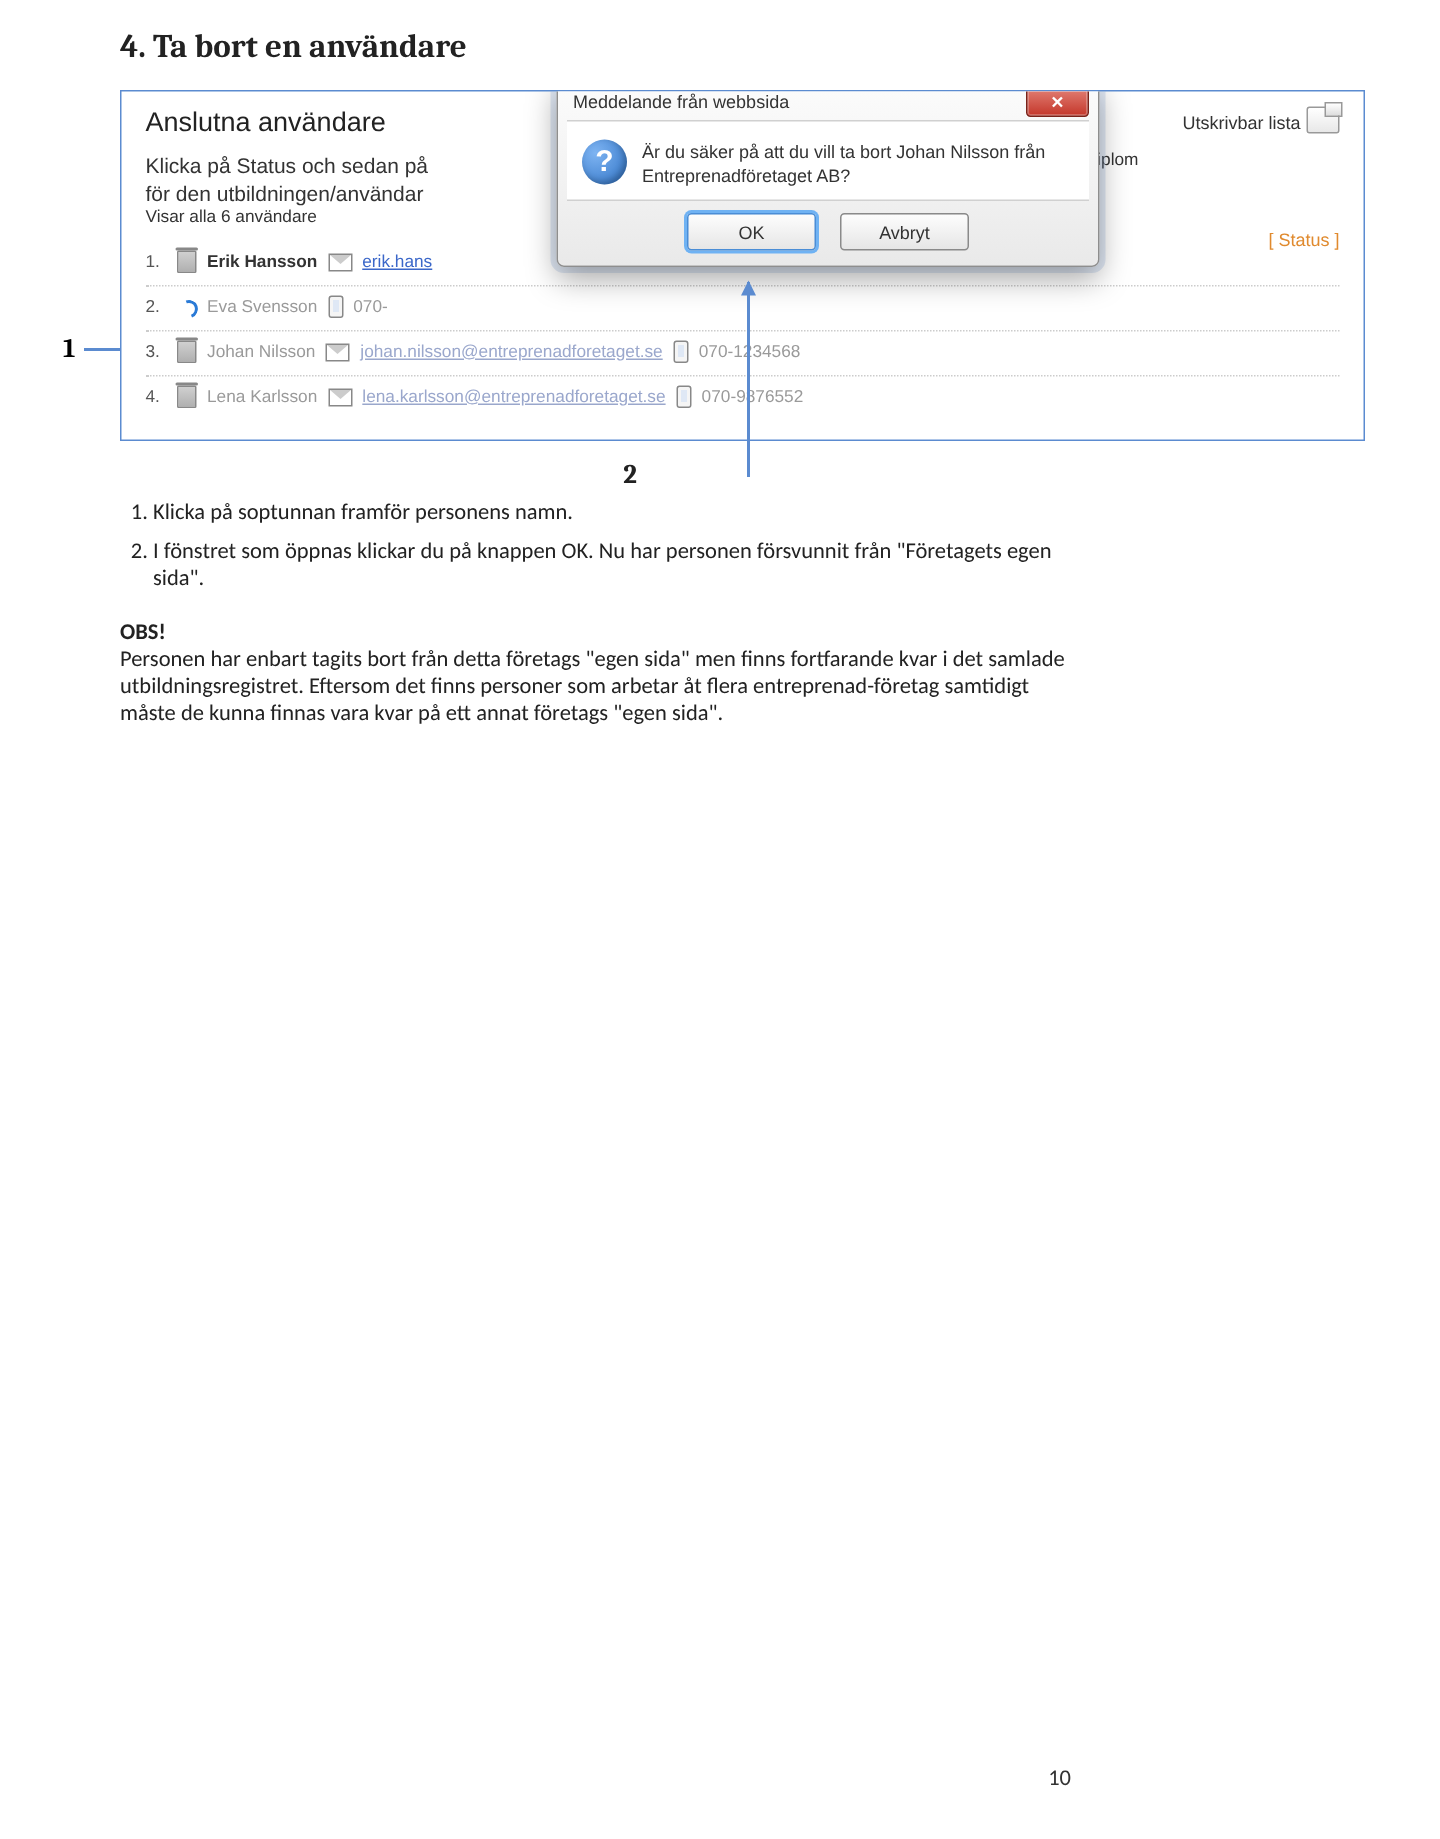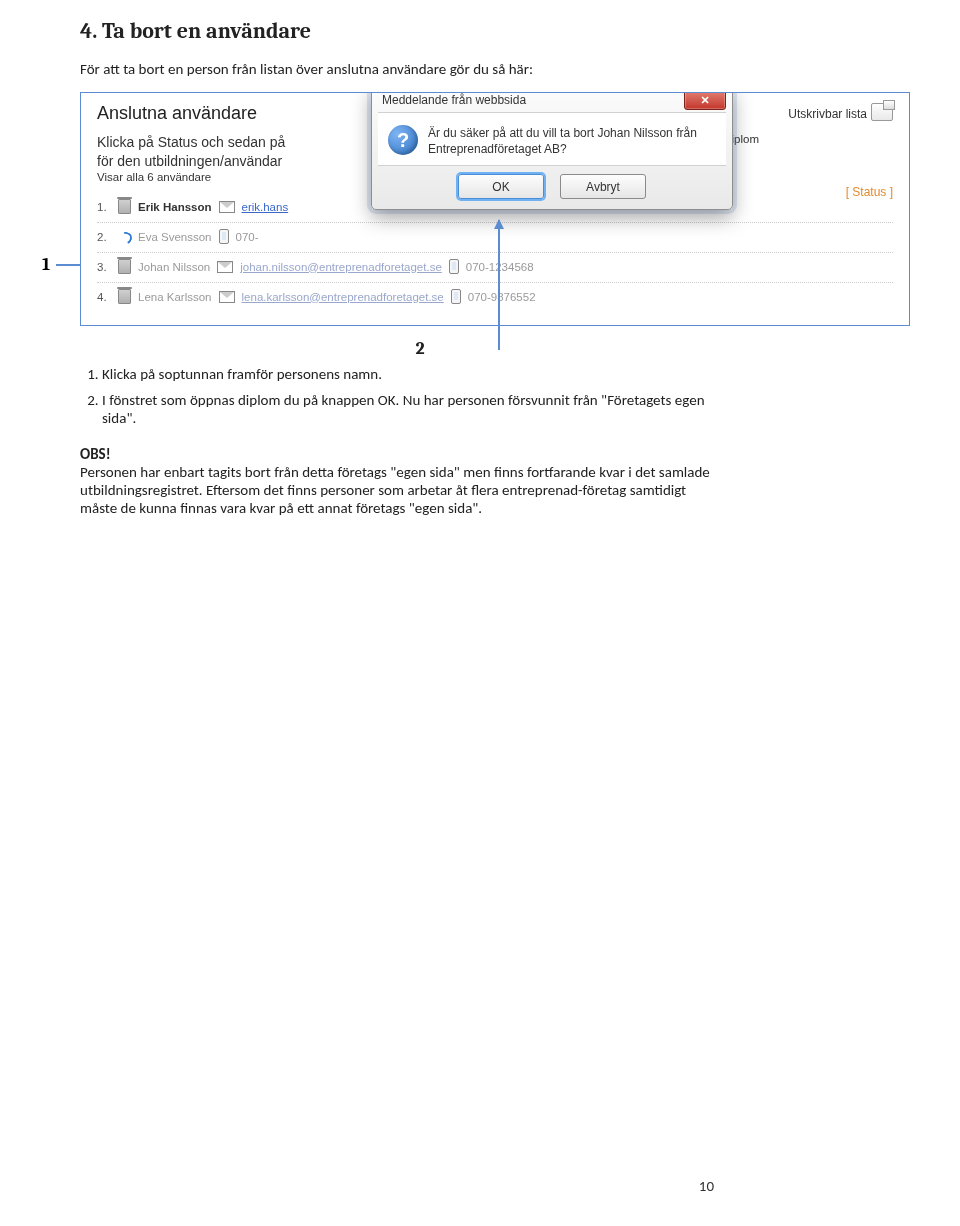--- a/index.html
+++ b/index.html
@@ -268,21 +268,20 @@
     font-size: 15px;
     color:#333;
   }
 </style>
 </head>
 <body>
 
 <div class="page">
 
   <h2 class="section-title">4. Ta bort en användare</h2>
-  <p class="intro">För att ta bort en person från listan över anslutna användare gör du så här:</p>
 
   <div class="shot-wrap">
 
     <span class="callout-num" style="left:-8px; top:162px;">1</span>
     <div class="arrow h" style="left:6px; top:172px; width:45px;"></div>
 
     <div class="shot">
       <div class="panel-title">Anslutna användare</div>
       <div class="help-text" style="white-space:pre-line;">Klicka på Status och sedan på
 för den utbildningen/användar</div>
@@ -346,20 +345,20 @@
 
     </div>
 
     <div class="arrow v" style="left:448px; top:128px; height:130px;"></div>
   </div>
 
   <p class="two-label" style="margin-left:310px; width:60px;">2</p>
 
   <ol class="steps">
     <li>Klicka på soptunnan framför personens namn.</li>
-    <li>I fönstret som öppnas diplom du på knappen OK. Nu har personen försvunnit från "Företagets egen sida".</li>
+    <li>I fönstret som öppnas klickar du på knappen OK. Nu har personen försvunnit från "Företagets egen sida".</li>
   </ol>
 
   <p class="obs">OBS!</p>
   <p class="obs-body">Personen har enbart tagits bort från detta företags "egen sida" men finns fortfarande kvar i det samlade utbildningsregistret. Eftersom det finns personer som arbetar åt flera entreprenad-företag samtidigt måste de kunna finnas vara kvar på ett annat företags "egen sida".</p>
 
   <div class="page-number">10</div>
 </div>
 
 </body></html>

